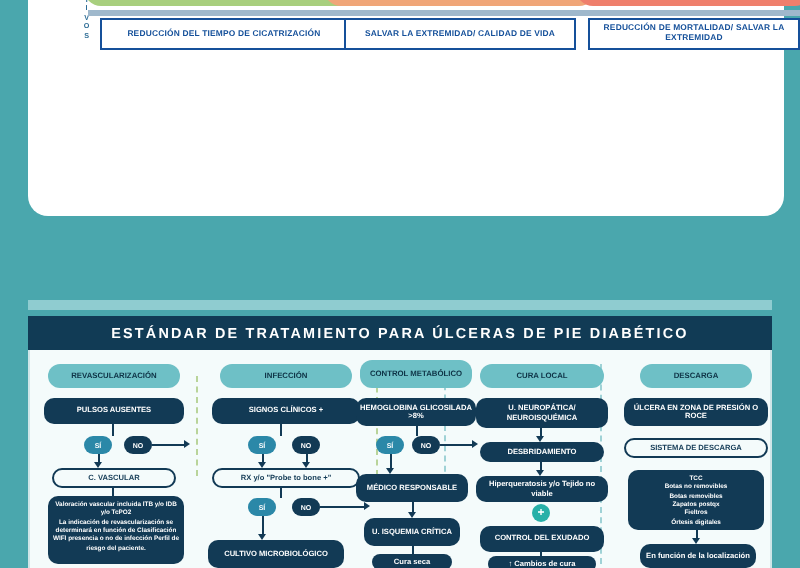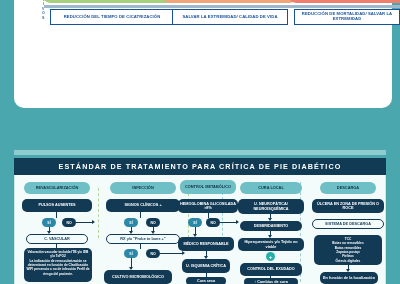--- a/index.html
+++ b/index.html
@@ -107,21 +107,21 @@
   <div class="goal-bar" style="left:276px; top:101px; width:114px;"></div>
   <div class="box r-goal">REDUCCIÓN DE MORTALIDAD/ SALVAR LA EXTREMIDAD</div>
 </div>
 
 <div class="teal-gap"></div>
 <div class="teal-gap2"></div>
 <div class="teal-edge-l"></div>
 <div class="teal-edge-r"></div>
 
 <div id="bottom-panel"></div>
-<div id="bottom-title">ESTÁNDAR DE TRATAMIENTO PARA CRÍTICA DE PIE DIABÉTICO</div>
+<div id="bottom-title">ESTÁNDAR DE TRATAMIENTO PARA ÚLCERAS DE PIE DIABÉTICO</div>
 
 <div class="sep-g" style="left:98px; top:188px; height:50px;"></div>
 <div class="sep-g" style="left:188px; top:188px; height:50px;"></div>
 <div class="sep" style="left:222px; top:182px; height:64px;"></div>
 <div class="sep" style="left:300px; top:182px; height:100px;"></div>
 
 <div class="col-head" style="left:24px; top:182px; width:66px;">REVASCULARIZACIÓN</div>
 <div class="nb" style="left:22px; top:199px; width:70px; height:13px;">PULSOS AUSENTES</div>
 <div class="cl" style="left:56px; top:212px; width:1px; height:6px;"></div>
 <div class="yn-d lt" style="left:42px; top:218px;">SÍ</div>

